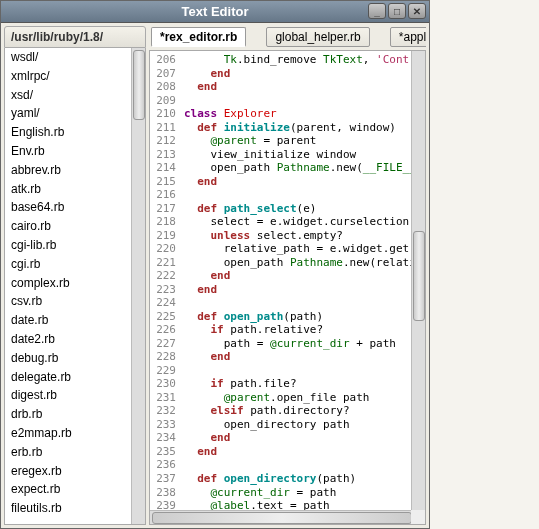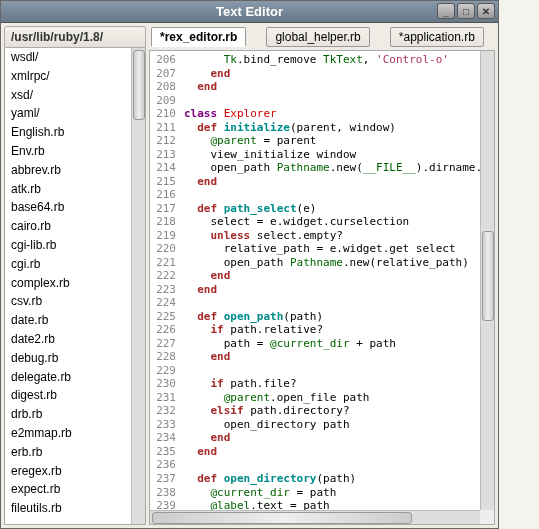--- a/index.html
+++ b/index.html
@@ -1,18 +1,18 @@
 <!DOCTYPE html>
 <html><head>
 <meta charset="utf-8">
 <style>
   * { box-sizing: border-box; margin: 0; padding: 0; }
   body { font-family: sans-serif; font-size: 12px; background: #f5f3ee; width: 539px; height: 529px; overflow: hidden; }
   
-  .window { width: 499px; height: 529px; border: 1px solid #666; background: #eeece4; display: flex; flex-direction: column; }
+  .window { width: 430px; height: 529px; border: 1px solid #666; background: #eeece4; display: flex; flex-direction: column; }
   
   .titlebar { background: linear-gradient(to bottom, #8899aa, #667788); height: 22px; display: flex; align-items: center; justify-content: center; position: relative; color: #fff; font-weight: bold; font-size: 13px; border-bottom: 1px solid #555; }
   .titlebar-buttons { position: absolute; right: 3px; top: 2px; display: flex; gap: 2px; }
   .tbtn { width: 18px; height: 16px; background: linear-gradient(to bottom,#ccc,#999); border: 1px solid #555; border-radius: 3px; display: flex; align-items: center; justify-content: center; font-size: 10px; color: #333; cursor: pointer; }
   
   .content { flex: 1; display: flex; overflow: hidden; padding: 3px; gap: 3px; }
   
   .sidebar { width: 142px; display: flex; flex-direction: column; background: #eeece4; border-radius: 22px; }
   .breadcrumb { height: 22px; background: linear-gradient(to bottom,#f4f2ea,#e2e0d8); border: 1px solid #aaa; display: flex; align-items: center; padding: 0 6px; font-weight: bold; font-size: 12px; color: #333; border-radius: 3px 3px 0 0; }
   .filelist-wrap { flex: 1; border: 1px solid #aaa; border-top: none; background: #fff; position: relative; overflow: hidden; }

